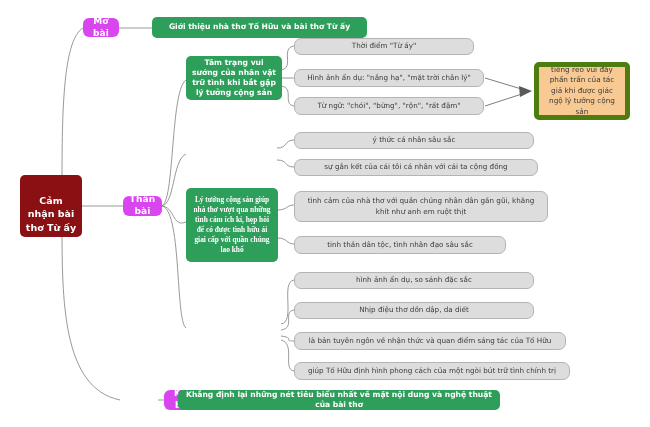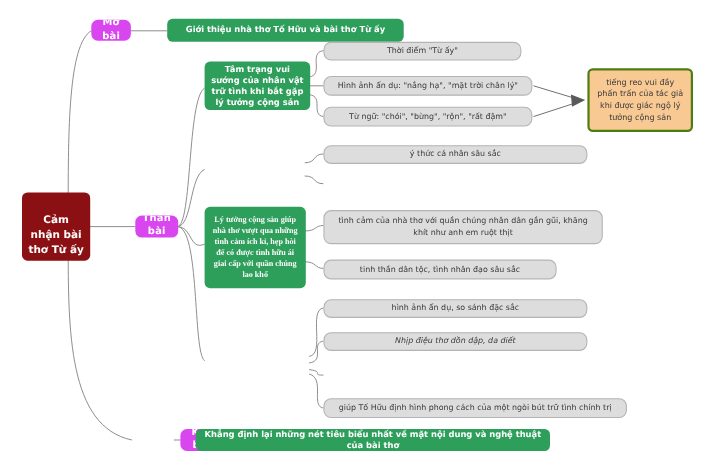--- a/index.html
+++ b/index.html
@@ -76,21 +76,21 @@
     font-size: 7.2px;
     border: 1px solid #b4b4b4;
     border-radius: 7px;
     line-height: 1.45;
   }
   
   .node-orange {
     background: #f8c993;
     color: #3a3a3a;
     font-size: 7.3px;
-    border: 2px solid #4d7c0f;
+    border: 5px solid #4d7c0f;
     border-radius: 5px;
     line-height: 1.45;
   }
   .nlabel { display: block; width: 100%; }
 </style>
 </head>
 <body>
 
 <div id="canvas">
 
@@ -162,36 +162,42 @@
     <span class="nlabel">Từ ngữ: "chói", "bừng", "rộn", "rất đậm"</span>
   </div>
 
   <div class="node node-orange" style="left:534px; top:62px; width:96px; height:58px;">
     <span class="nlabel">tiếng reo vui đầy phấn trấn  của tác giả khi được giác ngộ lý tưởng cộng sản</span>
   </div>
 
   <div class="node node-leaf" style="left:294px; top:132px; width:240px; height:17px;">
     <span class="nlabel">ý thức cá nhân sâu sắc</span>
   </div>
+  <div class="node node-leaf" style="left:294px; top:159px; width:244px; height:17px;">
+    <span class="nlabel">sự gắn kết của cái tôi cá nhân với cái ta cộng đồng</span>
+  </div>
 
   <div class="node node-green wide" style="left:186px; top:188px; width:92px; height:74px;">
     <span class="nlabel">Lý tưởng cộng sản giúp nhà thơ vượt qua những tình cảm ích kỉ, hẹp hòi để có được tình hữu ái giai cấp với quần chúng lao khổ</span>
   </div>
   <div class="node node-leaf" style="left:294px; top:191px; width:254px; height:31px;">
     <span class="nlabel">tình cảm của nhà thơ với quần chúng nhân dân gần gũi, khăng khít như anh em ruột thịt</span>
   </div>
   <div class="node node-leaf" style="left:294px; top:236px; width:212px; height:18px;">
     <span class="nlabel">tinh thần dân tộc, tình nhân đạo sâu sắc</span>
   </div>
 
   <div class="node node-leaf" style="left:294px; top:272px; width:240px; height:17px;align-items:flex-end;">
     <span class="nlabel">hình ảnh ẩn dụ, so sánh đặc sắc</span>
   </div>
-  <div class="node node-leaf" style="left:294px; top:302px; width:240px; height:17px;font-style:italic;">
+  <div class="node node-leaf" style="left:294px; top:302px; width:240px; height:17px;">
     <span class="nlabel">Nhịp điệu thơ dồn dập, da diết</span>
+  </div>
+  <div class="node node-leaf" style="left:294px; top:332px; width:272px; height:18px;">
+    <span class="nlabel">là bản tuyên ngôn về nhận thức và quan điểm sáng tác của Tố Hữu</span>
   </div>
   <div class="node node-leaf" style="left:294px; top:362px; width:276px; height:18px;">
     <span class="nlabel">giúp Tố Hữu định hình phong cách của một ngòi bút trữ tình chính trị</span>
   </div>
 
   <div class="node node-section" style="left:120px; top:390px; width:38px; height:20px;margin-left:44px;">
     <span class="nlabel">Kết bài</span>
   </div>
   <div class="node node-green" style="left:178px; top:390px; width:322px; height:20px;">
     <span class="nlabel">Khẳng định lại những nét tiêu biểu nhất về mặt nội dung và nghệ thuật của bài thơ</span>

